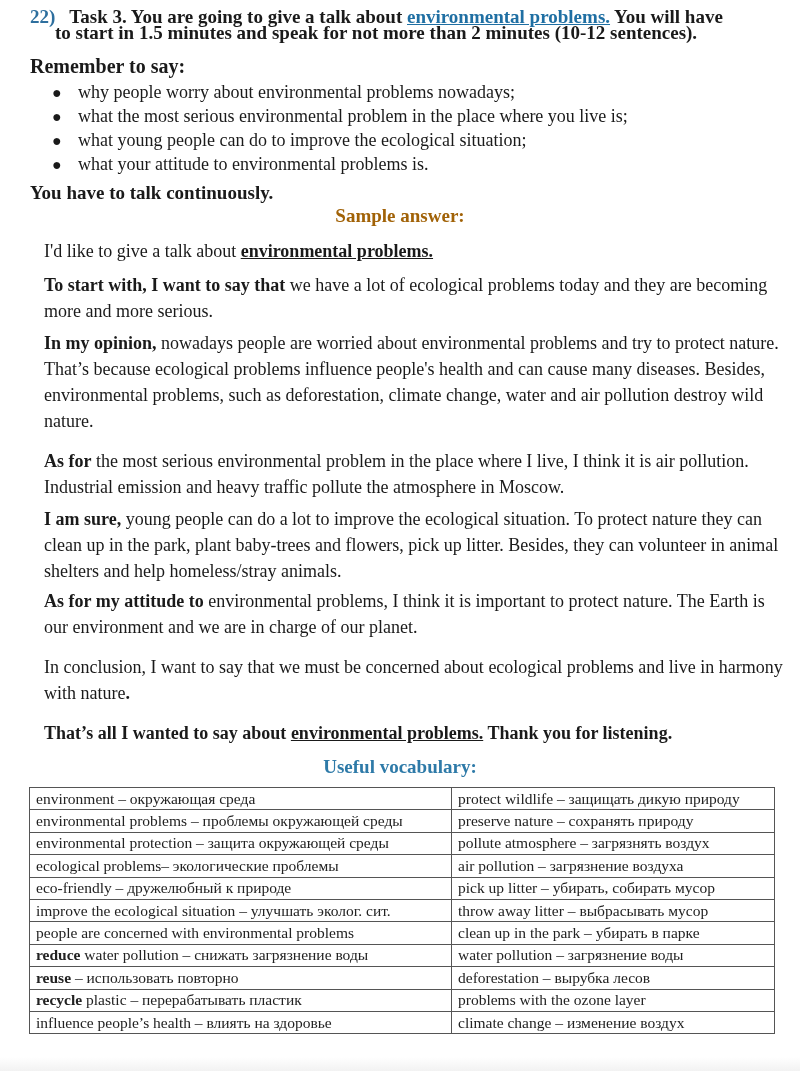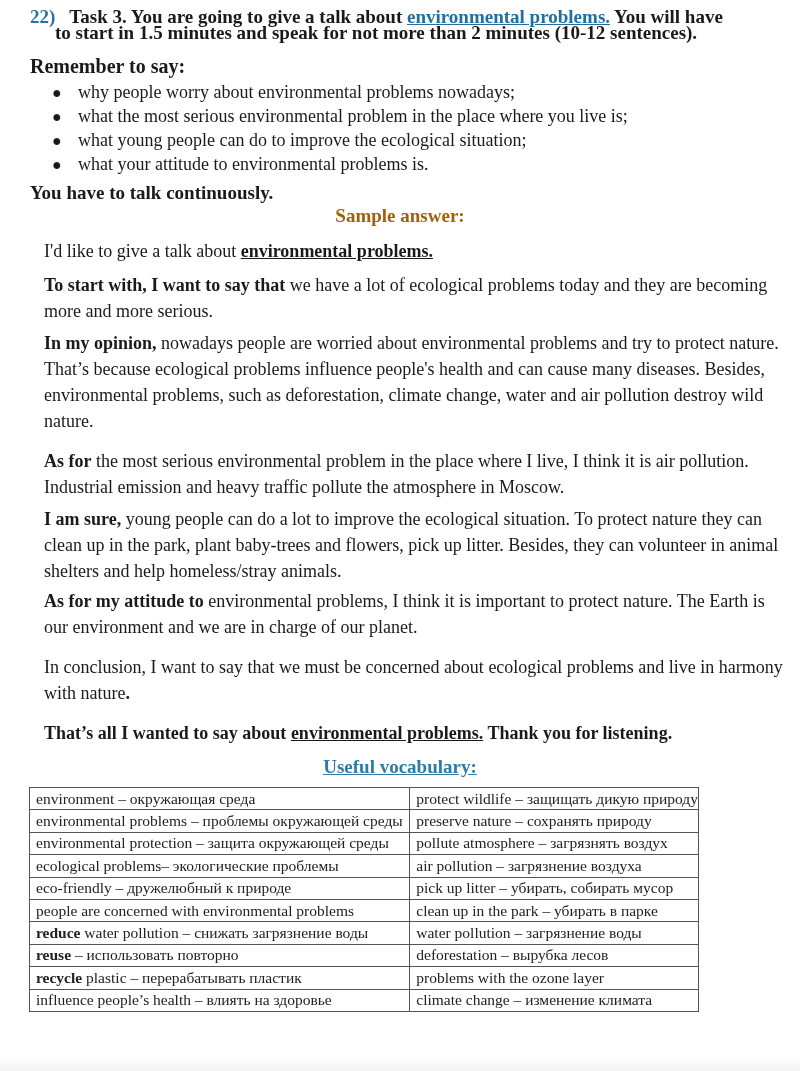--- a/index.html
+++ b/index.html
@@ -18,23 +18,23 @@
   .link { color: #1f6fa3; text-decoration: underline; }
   .remember { left: 30px; top: 55px; font-size: 20px; font-weight: bold; }
   ul.bullets { position: absolute; left: 52px; top: 80px; margin: 0; padding: 0; list-style: none; }
   ul.bullets li { font-size: 18px; line-height: 24px; height: 24px; white-space: nowrap; }
   ul.bullets li .dot { display: inline-block; width: 26px; font-size: 16px; }
   .continuous { left: 30px; top: 182px; font-size: 19px; font-weight: bold; }
   .sample { left: 0; width: 800px; text-align: center; top: 205px; font-size: 19px; font-weight: bold; color: #a16207; }
   .para { position: absolute; left: 44px; width: 745px; font-size: 18px; line-height: 26px; white-space: normal; }
   .para b { font-weight: bold; text-align: center; }
   .ul-b { font-weight: bold; text-decoration: underline; }
-  .vocab-title { left: 0; width: 800px; text-align: center; top: 756px; font-size: 19px; font-weight: bold; color: #2e7aa8; text-decoration: underline; }
+  .vocab-title { left: 0; width: 800px; text-align: center; top: 756px; font-size: 19px; font-weight: bold; color: #2e7aa8; }
   table.vocab {
-    position: absolute; left: 29px; top: 787px; width: 670px;
+    position: absolute; left: 29px; top: 787px; width: 746px;
     border-collapse: collapse; font-size: 15.5px;
     font-family: "Liberation Serif", "DejaVu Serif", serif;
   }
   table.vocab td {
     border: 1px solid #555; padding: 0 0 0 6px; height: 21.4px; line-height: 20px;
     white-space: nowrap; overflow: hidden; color: #222;
   }
   table.vocab td.c1 { width: 415px; }
   table.vocab td .bw { font-weight: bold; }
   .shade { position: absolute; left: 0; right: 0; bottom: 0; height: 14px; background: linear-gradient(#ffffff, #f2f2f2); }
@@ -105,36 +105,40 @@
         </tr>
         <tr>
           <td class="c1"><span class="bw"></span><span>ecological problems– экологические проблемы</span></td>
           <td class="c2"><span class="bw"></span><span>air pollution – загрязнение воздуха</span></td>
         </tr>
         <tr>
           <td class="c1"><span class="bw"></span><span>eco-friendly – дружелюбный к природе</span></td>
           <td class="c2"><span class="bw"></span><span>pick up litter – убирать, собирать мусор</span></td>
         </tr>
         <tr>
+          <td class="c1"><span class="bw"></span><span>improve the ecological situation – улучшать эколог. сит.</span></td>
+          <td class="c2"><span class="bw"></span><span>throw away litter – выбрасывать мусор</span></td>
+        </tr>
+        <tr>
           <td class="c1"><span class="bw"></span><span>people are concerned with environmental problems</span></td>
           <td class="c2"><span class="bw"></span><span>clean up in the park – убирать в парке</span></td>
         </tr>
         <tr>
           <td class="c1"><span class="bw">reduce</span><span> water pollution – снижать загрязнение воды</span></td>
           <td class="c2"><span class="bw"></span><span>water pollution – загрязнение воды</span></td>
         </tr>
         <tr>
           <td class="c1"><span class="bw">reuse</span><span> – использовать повторно</span></td>
           <td class="c2"><span class="bw"></span><span>deforestation – вырубка лесов</span></td>
         </tr>
         <tr>
           <td class="c1"><span class="bw">recycle</span><span> plastic – перерабатывать пластик</span></td>
           <td class="c2"><span class="bw"></span><span>problems with the ozone layer</span></td>
         </tr>
         <tr>
           <td class="c1"><span class="bw"></span><span>influence people’s health – влиять на здоровье</span></td>
-          <td class="c2"><span class="bw"></span><span>climate change – изменение климата</span></td>
+          <td class="c2"><span class="bw"></span><span>climate change – изменение воздух</span></td>
         </tr>
       </tbody>
   </table>
 
   <div class="shade"></div>
 </div>
 
 </body></html>

